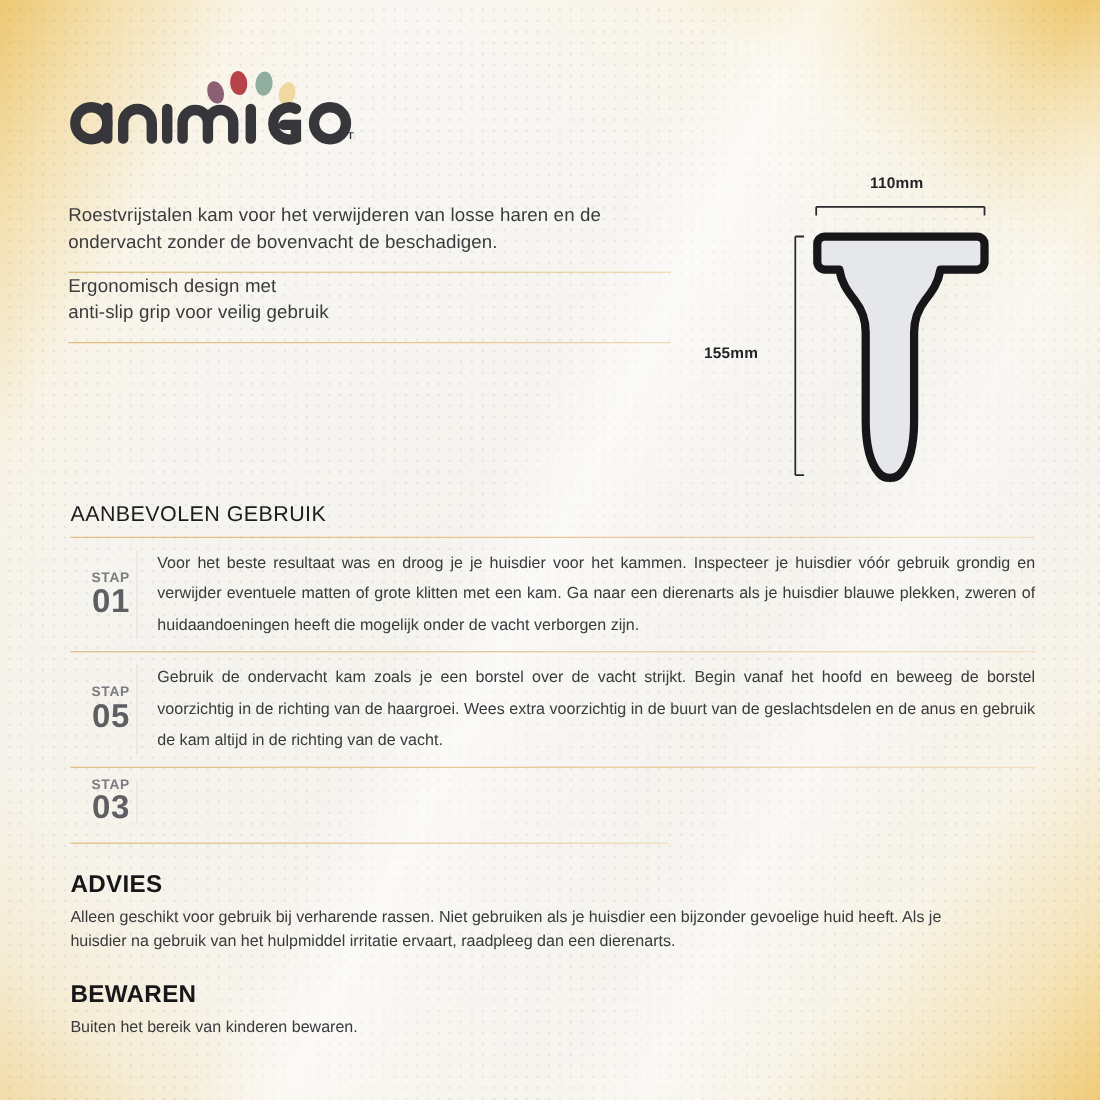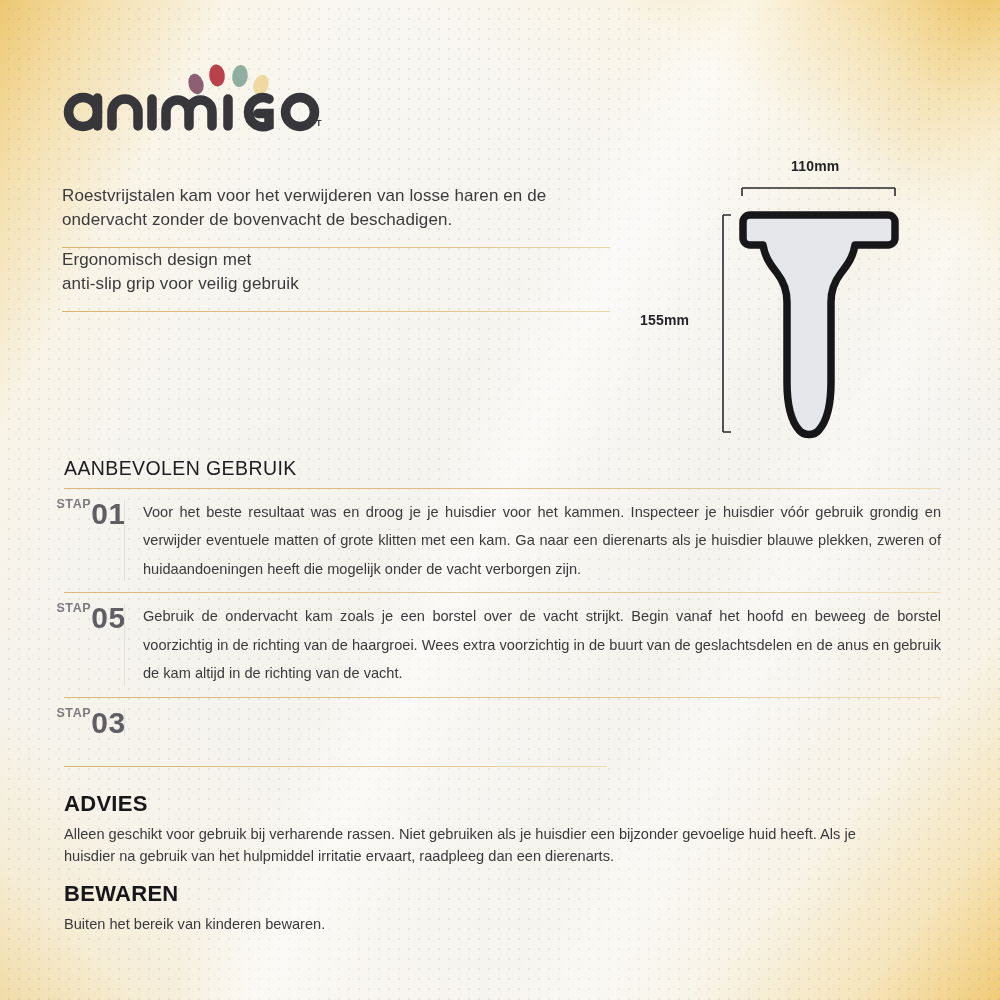--- a/index.html
+++ b/index.html
@@ -134,22 +134,22 @@
   }
   .step {
     display: flex;
     align-items: stretch;
     padding: 9px 0 9px 0;
   }
   .step-marker {
     width: 54px;
     flex: 0 0 54px;
     display: flex;
-    flex-direction: row;
-    align-items: flex-start;
+    flex-direction: column;
+    align-items: flex-end;
     justify-content: center;
     padding-right: 6px;
   }
   .step-word {
     font-size: 12.5px;
     font-weight: bold;
     color: #7c7c80;
     letter-spacing: 0.6px;
     line-height: 1;
   }
@@ -305,21 +305,21 @@
         <div class="step-sep"></div>
       </div>
     </div>
 
     <div class="notes">
       <div class="note-rule"></div>
 
       <div class="note-title">ADVIES</div>
       <div class="note-body">Alleen geschikt voor gebruik bij verharende rassen. Niet gebruiken als je huisdier een bijzonder gevoelige huid heeft. Als je huisdier na gebruik van het hulpmiddel irritatie ervaart, raadpleeg dan een dierenarts.</div>
 
-      <div class="note-title" style="margin-top:14px">BEWAREN</div>
+      <div class="note-title" style="margin-top:24px">BEWAREN</div>
       <div class="note-body">Buiten het bereik van kinderen bewaren.</div>
     </div>
 
     <div class="diagram">
 
       <div class="dim-label dim-width-label">110mm</div>
       <div class="dim-label dim-height-label">155mm</div>
 
       <svg width="340" height="300" viewBox="0 0 340 300">
 

